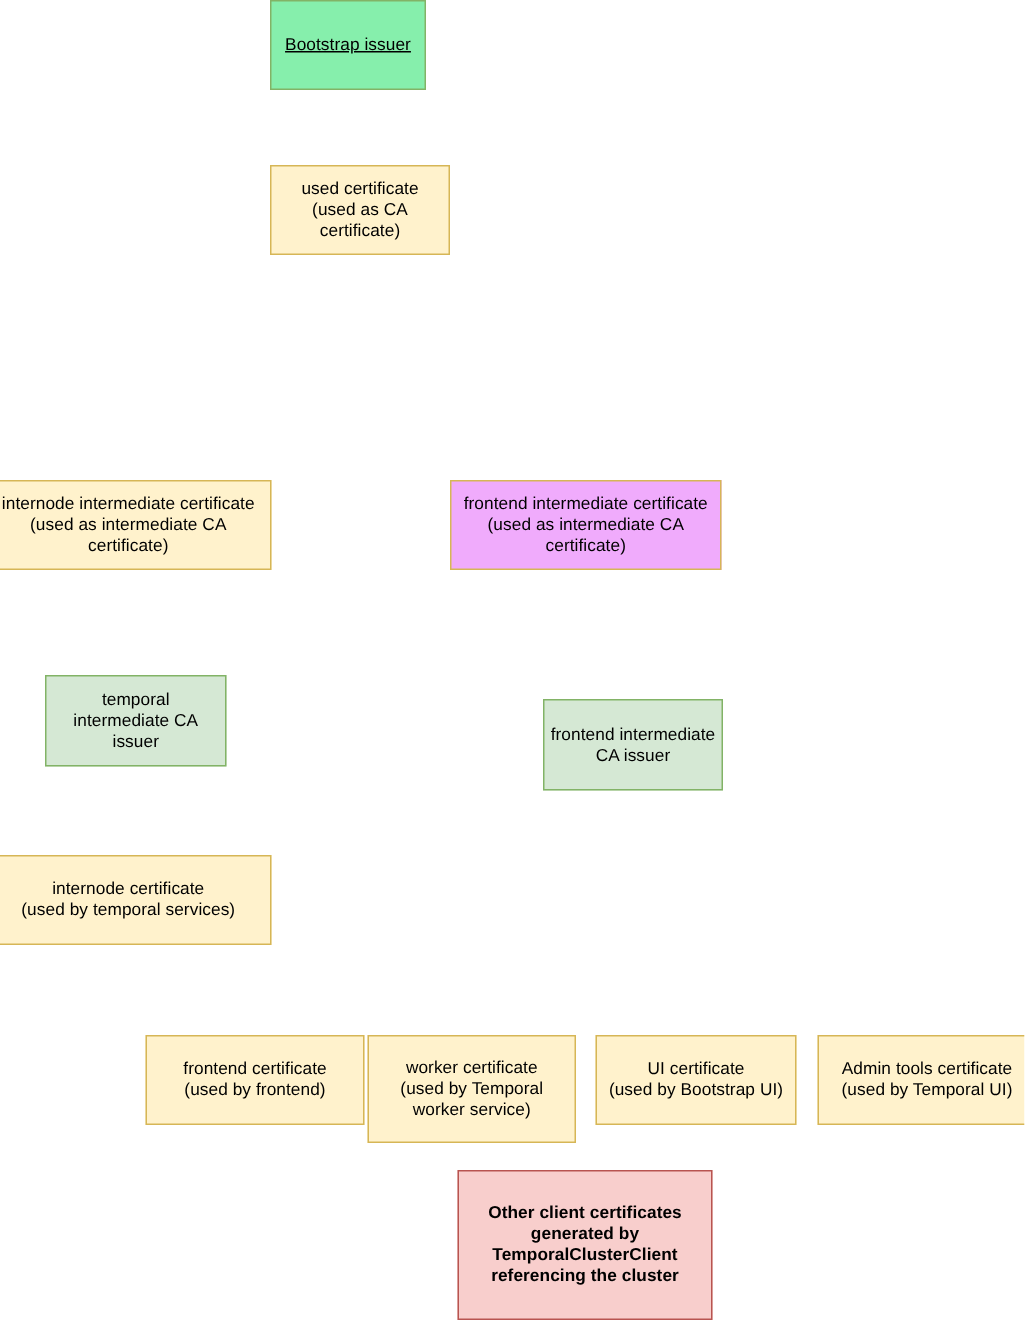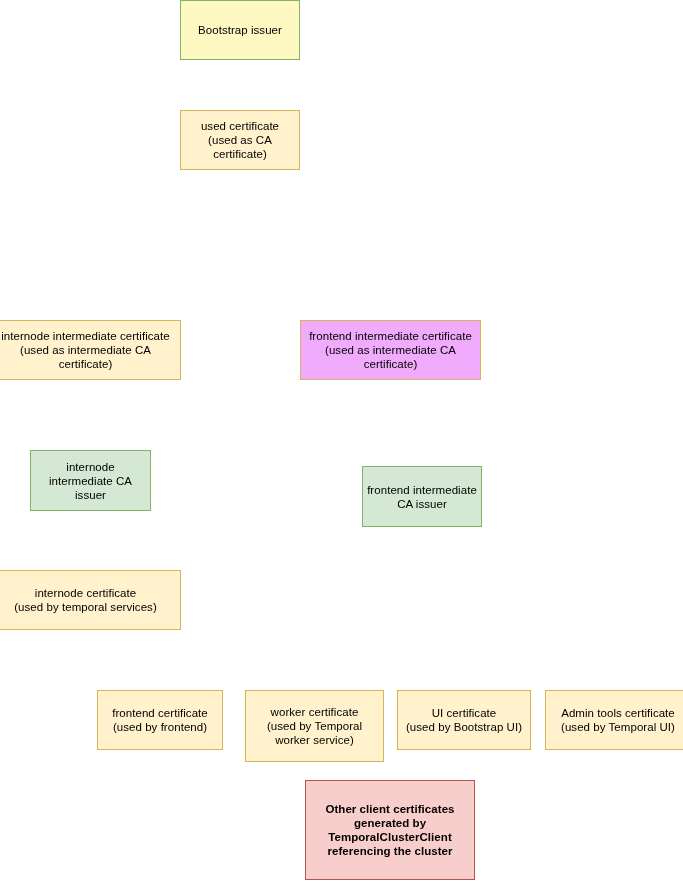--- a/index.html
+++ b/index.html
@@ -105,38 +105,38 @@
     <div class="edge" style="left: 390px; top: 600.5px; width: 74px; height: 1px; background: rgb(255, 255, 255);"></div>
     <div class="edge" style="left: 464px; top: 600.5px; width: 1px; height: 84.5px; background: rgb(255, 255, 255);"></div>
     <div class="edge-arrow" style="left: 460px; top: 684px; border-top-color: rgb(255, 255, 255);"></div>
     <div class="edge" style="left: 390px; top: 511px; width: 1px; height: 89.5px; background: rgb(255, 255, 255);"></div>
     <div class="edge" style="left: 390px; top: 600.5px; width: 228px; height: 1px; background: rgb(255, 255, 255);"></div>
     <div class="edge" style="left: 618px; top: 600.5px; width: 1px; height: 84.5px; background: rgb(255, 255, 255);"></div>
     <div class="edge-arrow" style="left: 614px; top: 684px; border-top-color: rgb(255, 255, 255);"></div>
     <div class="edge" style="left: 390px; top: 511px; width: 1px; height: 134.5px; background: rgb(255, 255, 255);"></div>
     <div class="edge" style="left: 390px; top: 645.5px; width: 1px; height: 129.5px; background: rgb(255, 255, 255);"></div>
     <div class="edge-arrow" style="left: 386px; top: 774px; border-top-color: rgb(255, 255, 255);"></div>
-    <div class="node issuer" style="left: 180px; top: 0px; width: 120px; height: 60px; background: #fef9c3; border-color: rgb(130, 179, 102); color: rgb(0, 0, 0);"><span class="node-label">Bootstrap issuer</span></div>
+    <div class="node issuer" style="left: 180px; top: 0px; width: 104px; height: 60px; background: #86efac; border-color: rgb(130, 179, 102); color: rgb(0, 0, 0); text-decoration: underline;"><span class="node-label">Bootstrap issuer</span></div>
     <div class="node certificate" style="left: 180px; top: 110px; width: 120px; height: 60px; background: rgb(255, 242, 204); border-color: rgb(214, 182, 86); color: rgb(0, 0, 0);"><span class="node-label">used certificate
 (used as CA
 certificate)</span></div>
     <div class="node certificate" style="left: -10px; top: 320px; width: 191px; height: 60px; background: rgb(255, 242, 204); border-color: rgb(214, 182, 86); color: rgb(0, 0, 0);"><span class="node-label">internode intermediate certificate
 (used as intermediate CA
 certificate)</span></div>
     <div class="node certificate" style="left: 300px; top: 320px; width: 181px; height: 60px; background: #f0abfc; border-color: rgb(214, 182, 86); color: rgb(0, 0, 0);"><span class="node-label">frontend intermediate certificate
 (used as intermediate CA
 certificate)</span></div>
-    <div class="node issuer" style="left: 30px; top: 450px; width: 121px; height: 61px; background: rgb(213, 232, 212); border-color: rgb(130, 179, 102); color: rgb(0, 0, 0);"><span class="node-label">internode
+    <div class="node issuer" style="left: 30px; top: 450px; width: 121px; height: 61px; background: rgb(213, 232, 212); border-color: rgb(130, 179, 102); color: rgb(0, 0, 0);"><span class="node-label">temporal
 intermediate CA
 issuer</span></div>
     <div class="node issuer" style="left: 330px; top: 466px; width: 120px; height: 61px; background: rgb(213, 232, 212); border-color: rgb(130, 179, 102); color: rgb(0, 0, 0); margin-left: 32px;"><span class="node-label">frontend intermediate
 CA issuer</span></div>
     <div class="node certificate" style="left: -10px; top: 570px; width: 191px; height: 60px; background: rgb(255, 242, 204); border-color: rgb(214, 182, 86); color: rgb(0, 0, 0);"><span class="node-label">internode certificate
 (used by temporal services)</span></div>
-    <div class="node certificate" style="left: 97px; top: 690px; width: 126px; height: 60px; background: rgb(255, 242, 204); border-color: rgb(214, 182, 86); color: rgb(0, 0, 0);"><span class="node-label">frontend certificate
+    <div class="node certificate" style="left: 97px; top: 690px; width: 146px; height: 60px; background: rgb(255, 242, 204); border-color: rgb(214, 182, 86); color: rgb(0, 0, 0);"><span class="node-label">frontend certificate
 (used by frontend)</span></div>
     <div class="node certificate" style="left: 245px; top: 690px; width: 139px; height: 72px; background: rgb(255, 242, 204); border-color: rgb(214, 182, 86); color: rgb(0, 0, 0);"><span class="node-label">worker certificate
 (used by Temporal
 worker service)</span></div>
     <div class="node certificate" style="left: 397px; top: 690px; width: 134px; height: 60px; background: rgb(255, 242, 204); border-color: rgb(214, 182, 86); color: rgb(0, 0, 0);"><span class="node-label">UI certificate
 (used by Bootstrap UI)</span></div>
     <div class="node certificate" style="left: 545px; top: 690px; width: 146px; height: 60px; background: rgb(255, 242, 204); border-color: rgb(214, 182, 86); color: rgb(0, 0, 0);"><span class="node-label">Admin tools certificate
 (used by Temporal UI)</span></div>
     <div class="node client" style="left: 305px; top: 780px; width: 170px; height: 100px; background: rgb(248, 206, 204); border-color: rgb(184, 84, 80); color: rgb(0, 0, 0);"><span class="node-label">Other client certificates
 generated by

